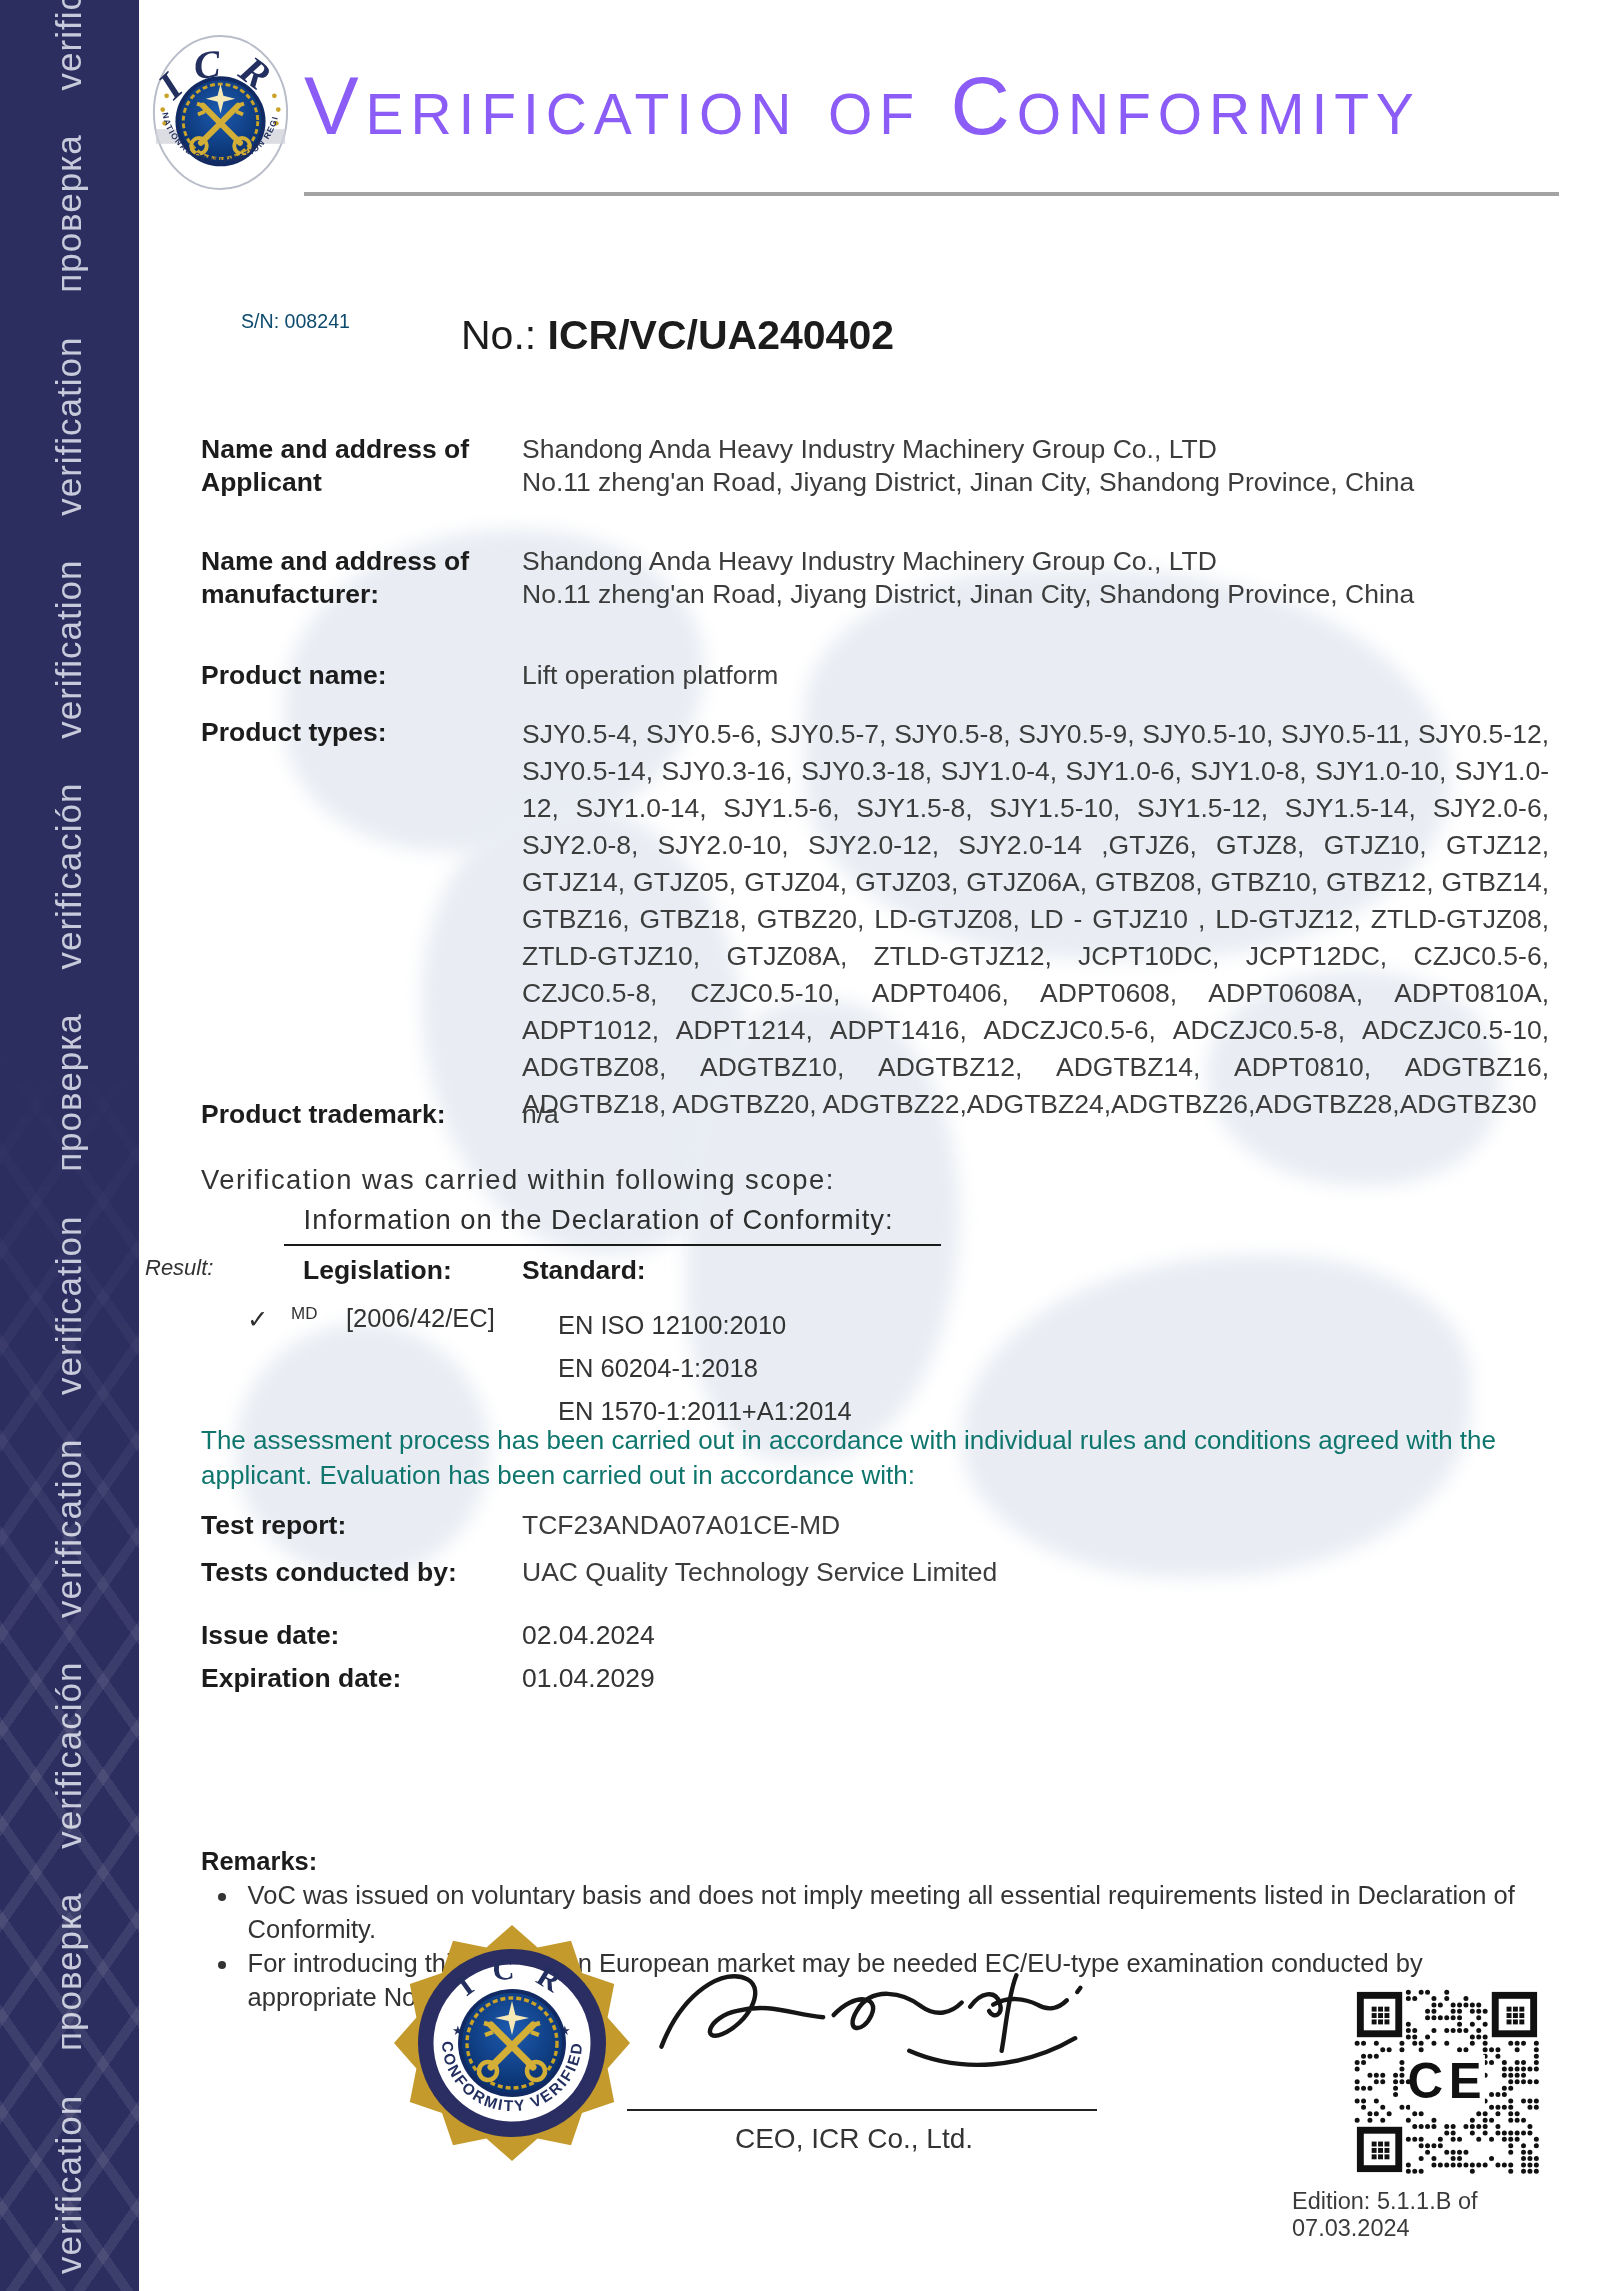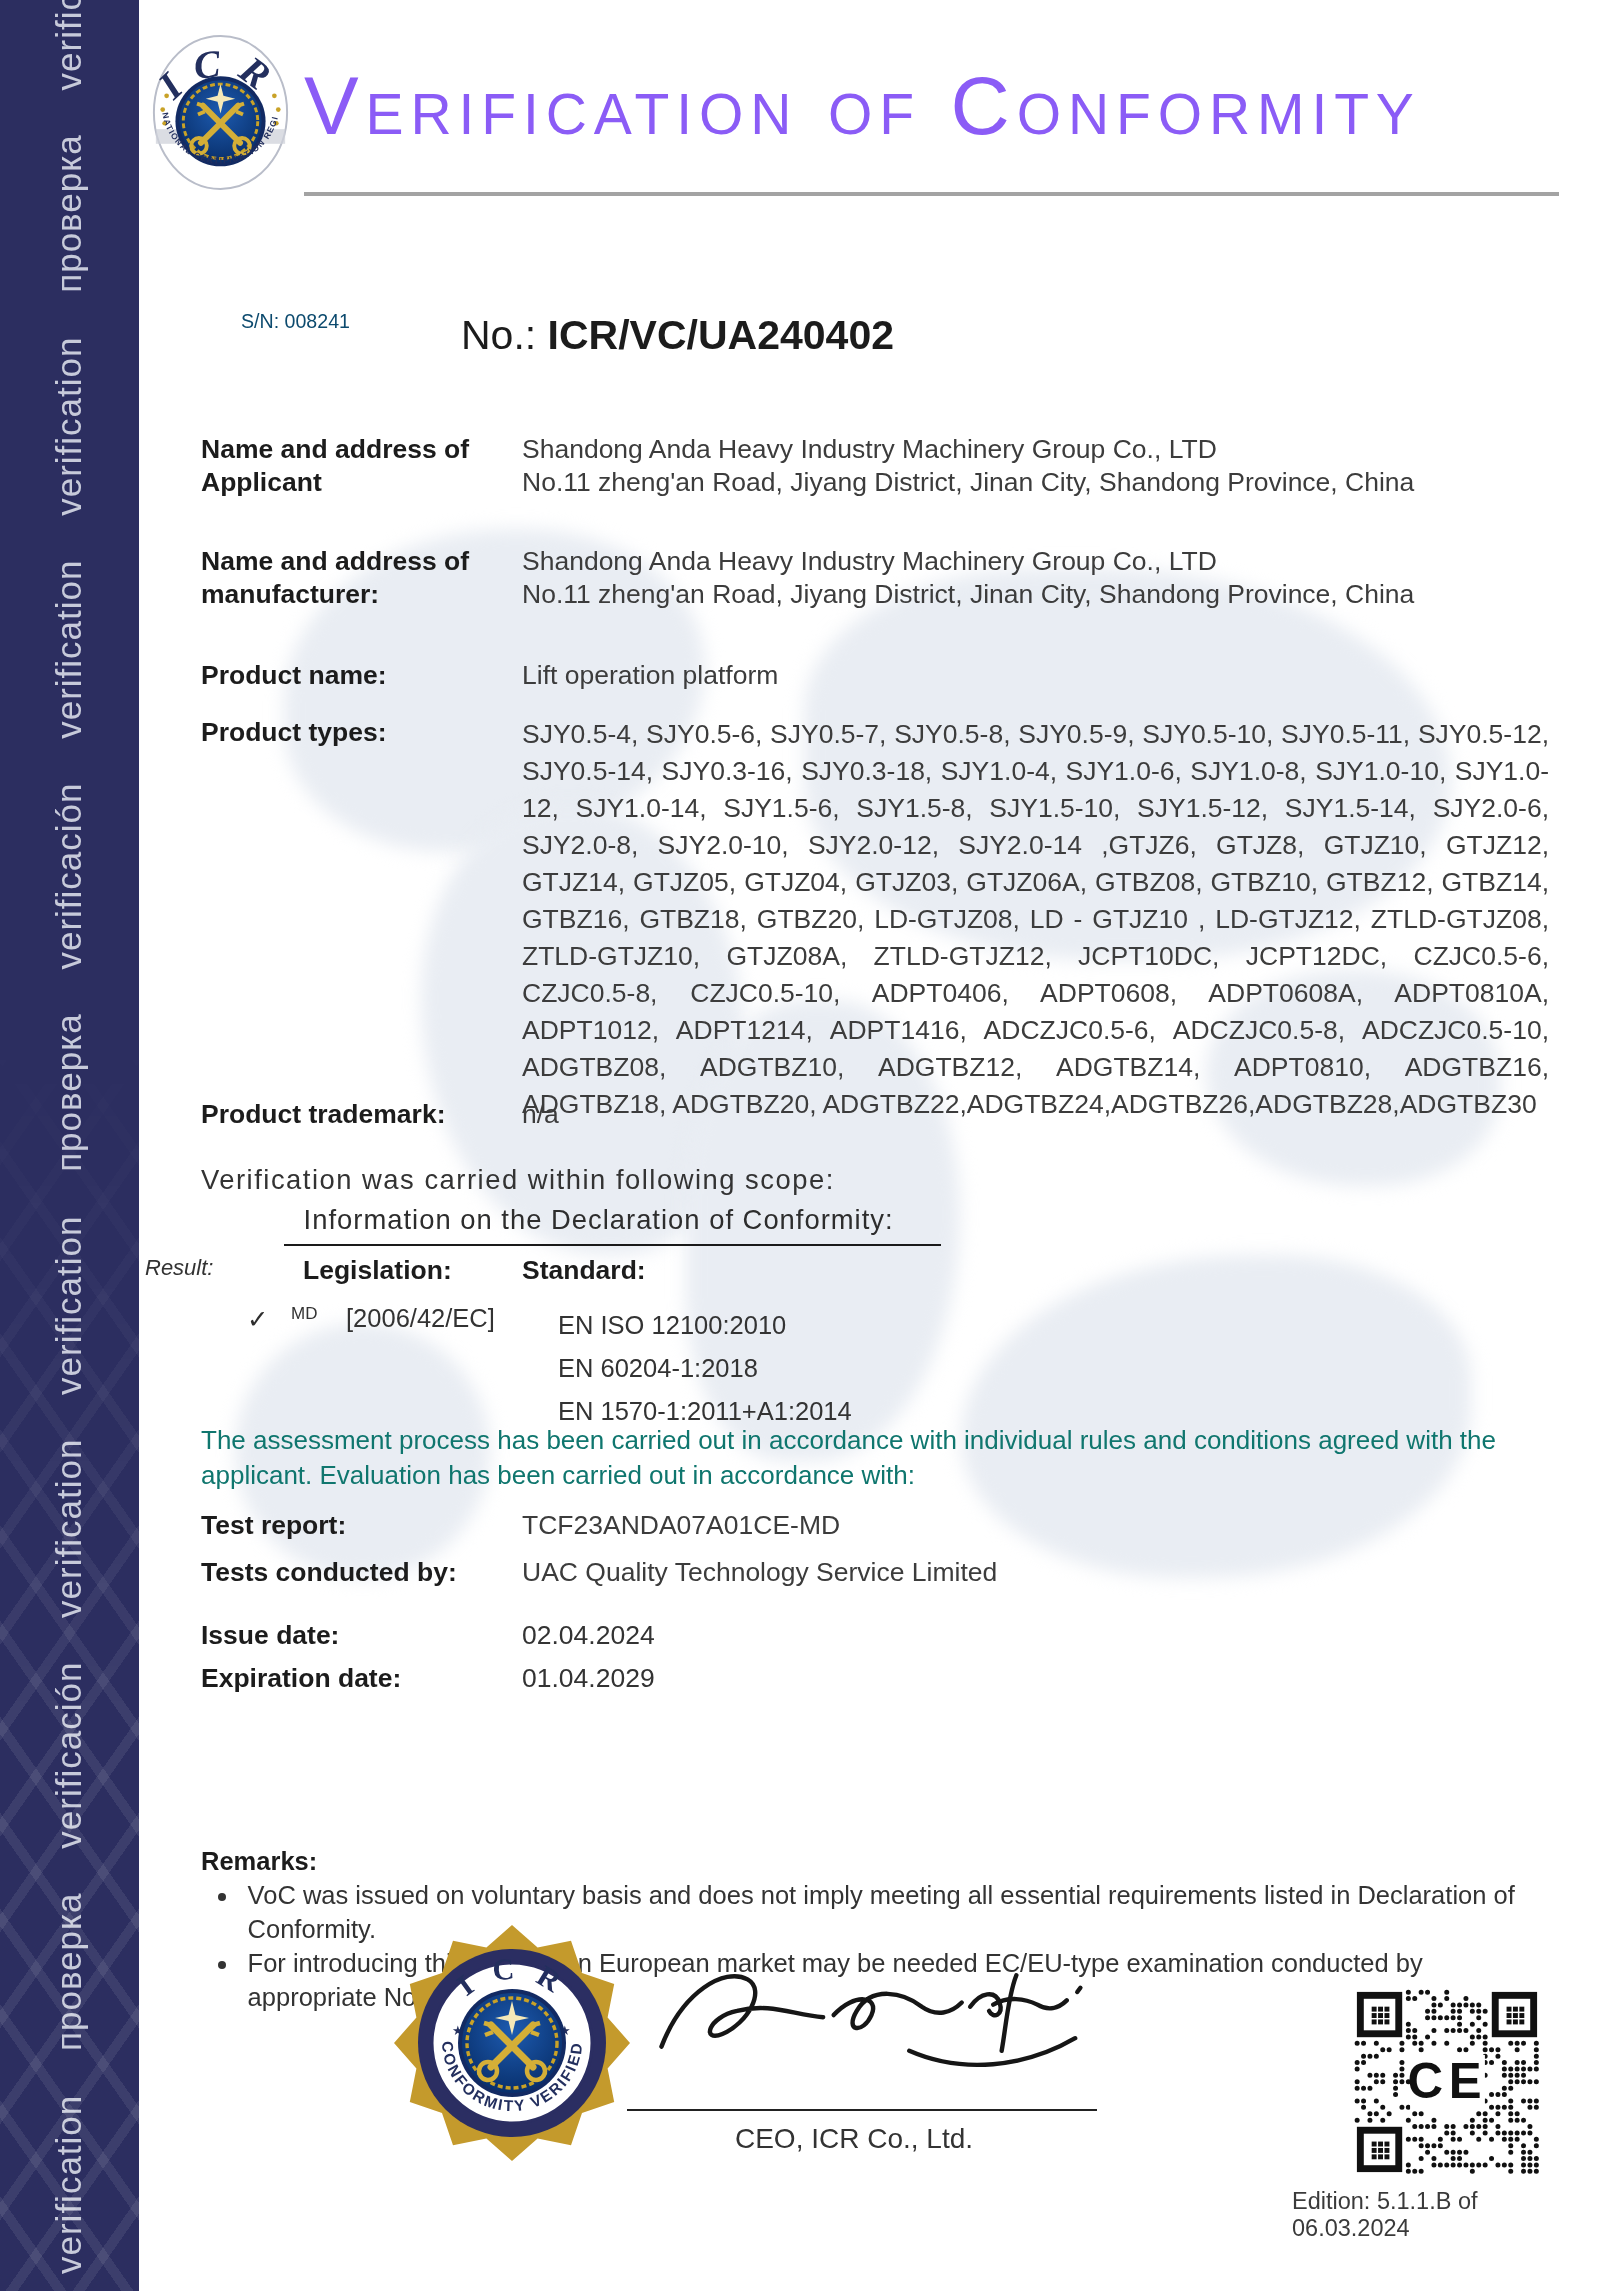--- a/index.html
+++ b/index.html
@@ -307,17 +307,17 @@
             <rect x="27.5" y="27.5" width="5" height="5"></rect>
             <rect x="34" y="27.5" width="5" height="5"></rect>
         <rect x="21" y="34" width="5" height="5"></rect>
             <rect x="27.5" y="34" width="5" height="5"></rect>
             <rect x="34" y="34" width="5" height="5"></rect>
           </g>
       </g>
       <rect x="60" y="70" width="76" height="56" fill="#ffffff"></rect>
       <text x="98" y="114" text-anchor="middle" font-family="Liberation Sans, sans-serif" font-weight="bold" font-size="50" letter-spacing="6" fill="#111">CE</text>
     </svg>
-    <div class="edition">Edition: 5.1.1.B of 06.03.2024</div>
+    <div class="edition">Edition: 5.1.1.B of 07.03.2024</div>
 
   </div>
 </div>
 
 
 </body></html>

